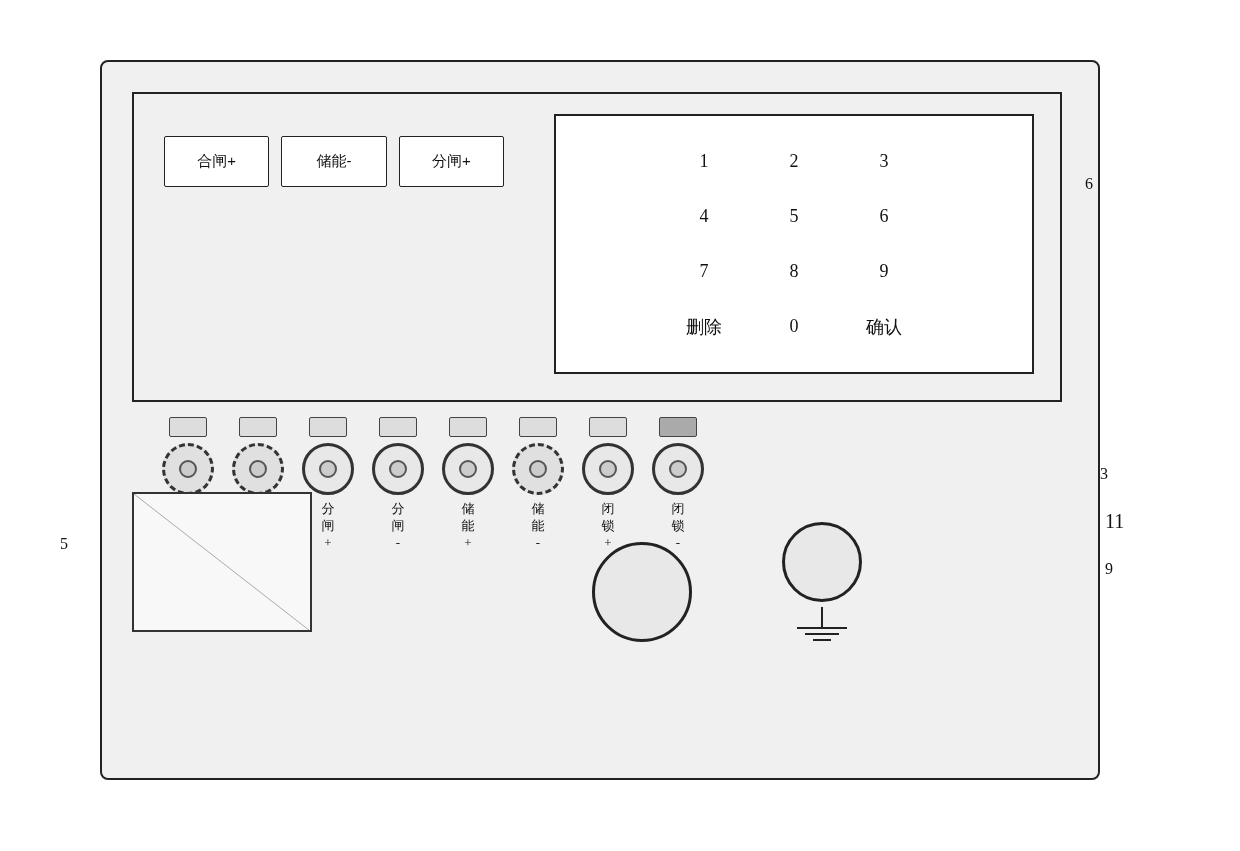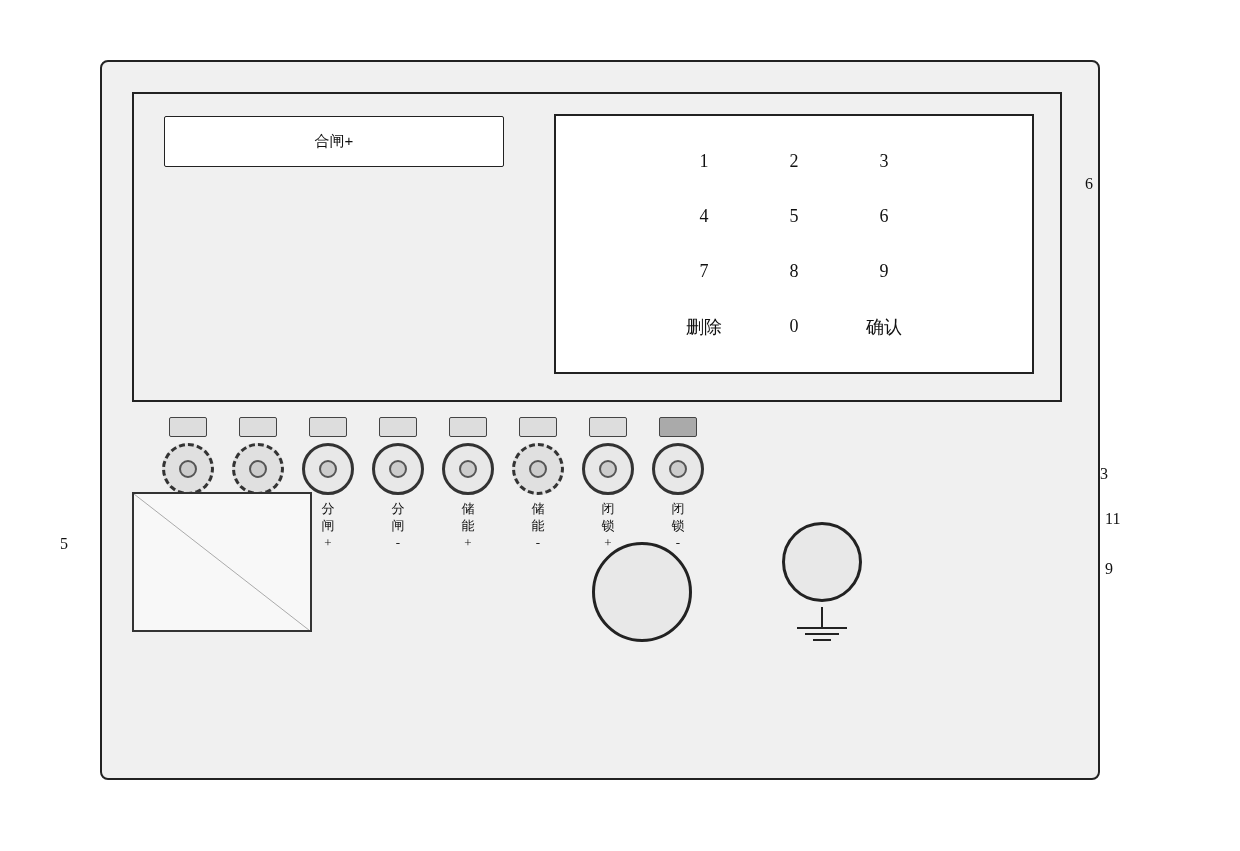--- a/index.html
+++ b/index.html
@@ -31,26 +31,26 @@
       left: 30px;
       width: 930px;
       height: 310px;
       border: 2px solid #222;
       background: #f0f0f0;
     }
 
     
     .button-grid {
       position: absolute;
-      top: 12px;
+      top: 32px;
       left: 20px;
       width: 360px;
       height: 260px;
       display: grid;
-      grid-template-columns: 1fr;
+      grid-template-columns: 1fr 1fr 1fr;
       grid-template-rows: repeat(4, 1fr);
       gap: 12px;
       padding: 10px;
     }
 
     .ctrl-btn {
       border: 1.5px solid #222;
       background: #fff;
       font-size: 15px;
       color: #111;
@@ -257,21 +257,21 @@
       left: 1100px;
       font-size: 16px;
       color: #111;
     }
 
     
     .label-11 {
       position: absolute;
       top: 510px;
       left: 1105px;
-      font-size: 16px;
+      font-size: 20px;
       color: #111;
     }
 
     
     .label-9 {
       position: absolute;
       top: 560px;
       left: 1105px;
       font-size: 16px;
       color: #111;
@@ -293,20 +293,22 @@
 
   <line x1="130" y1="545" x2="200" y2="565" stroke="#222" stroke-width="1.5"></line>
 </svg>
 
 <div class="outer-panel">
 
   <div class="top-section">
 
     <div class="button-grid">
       <button class="ctrl-btn">合闸+</button>
+      <button class="ctrl-btn">储能-</button>
+      <button class="ctrl-btn">分闸+</button>
     </div>
 
     <div class="numpad-area">
       <div class="numpad-grid">
         <div class="numpad-cell">1</div>
         <div class="numpad-cell">2</div>
         <div class="numpad-cell">3</div>
         <div class="numpad-cell">4</div>
         <div class="numpad-cell">5</div>
         <div class="numpad-cell">6</div>

